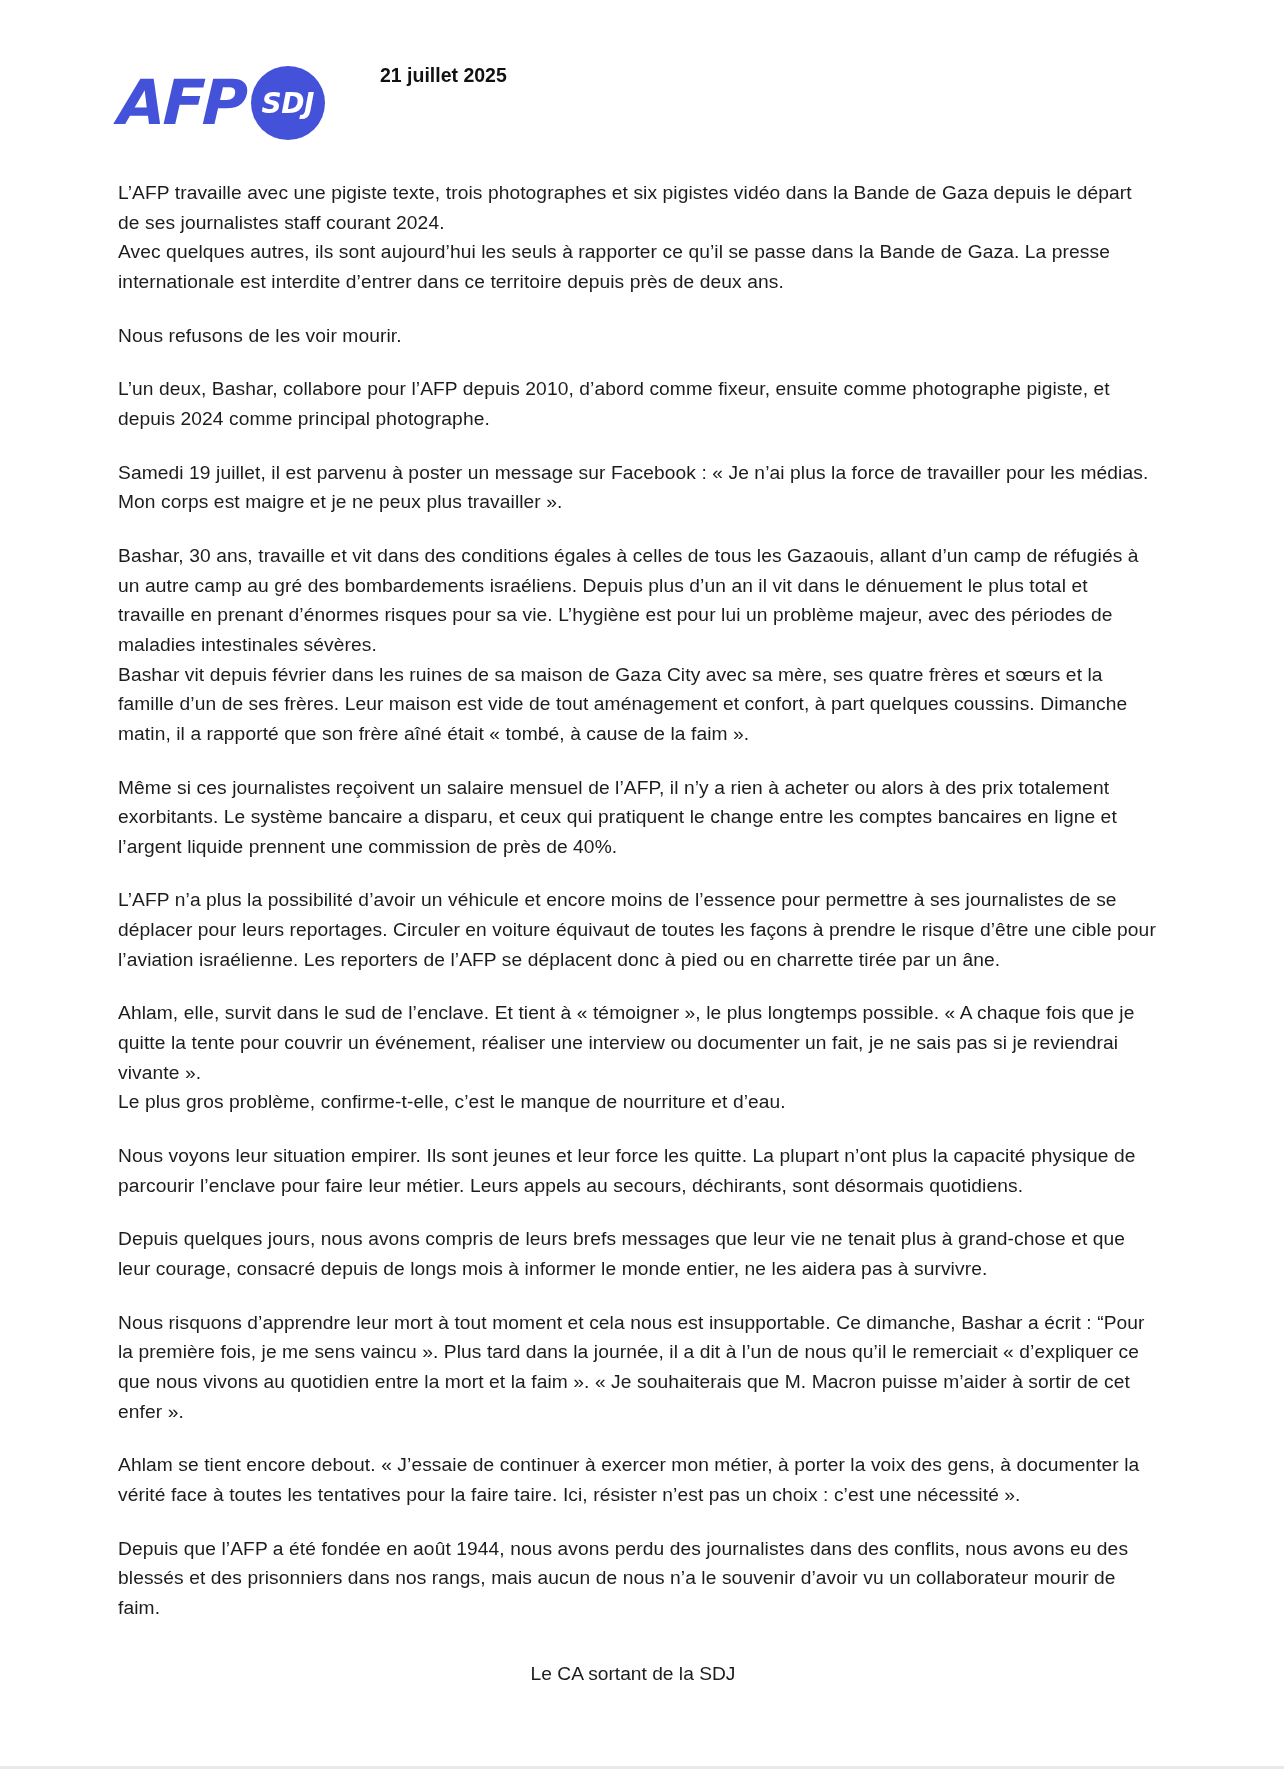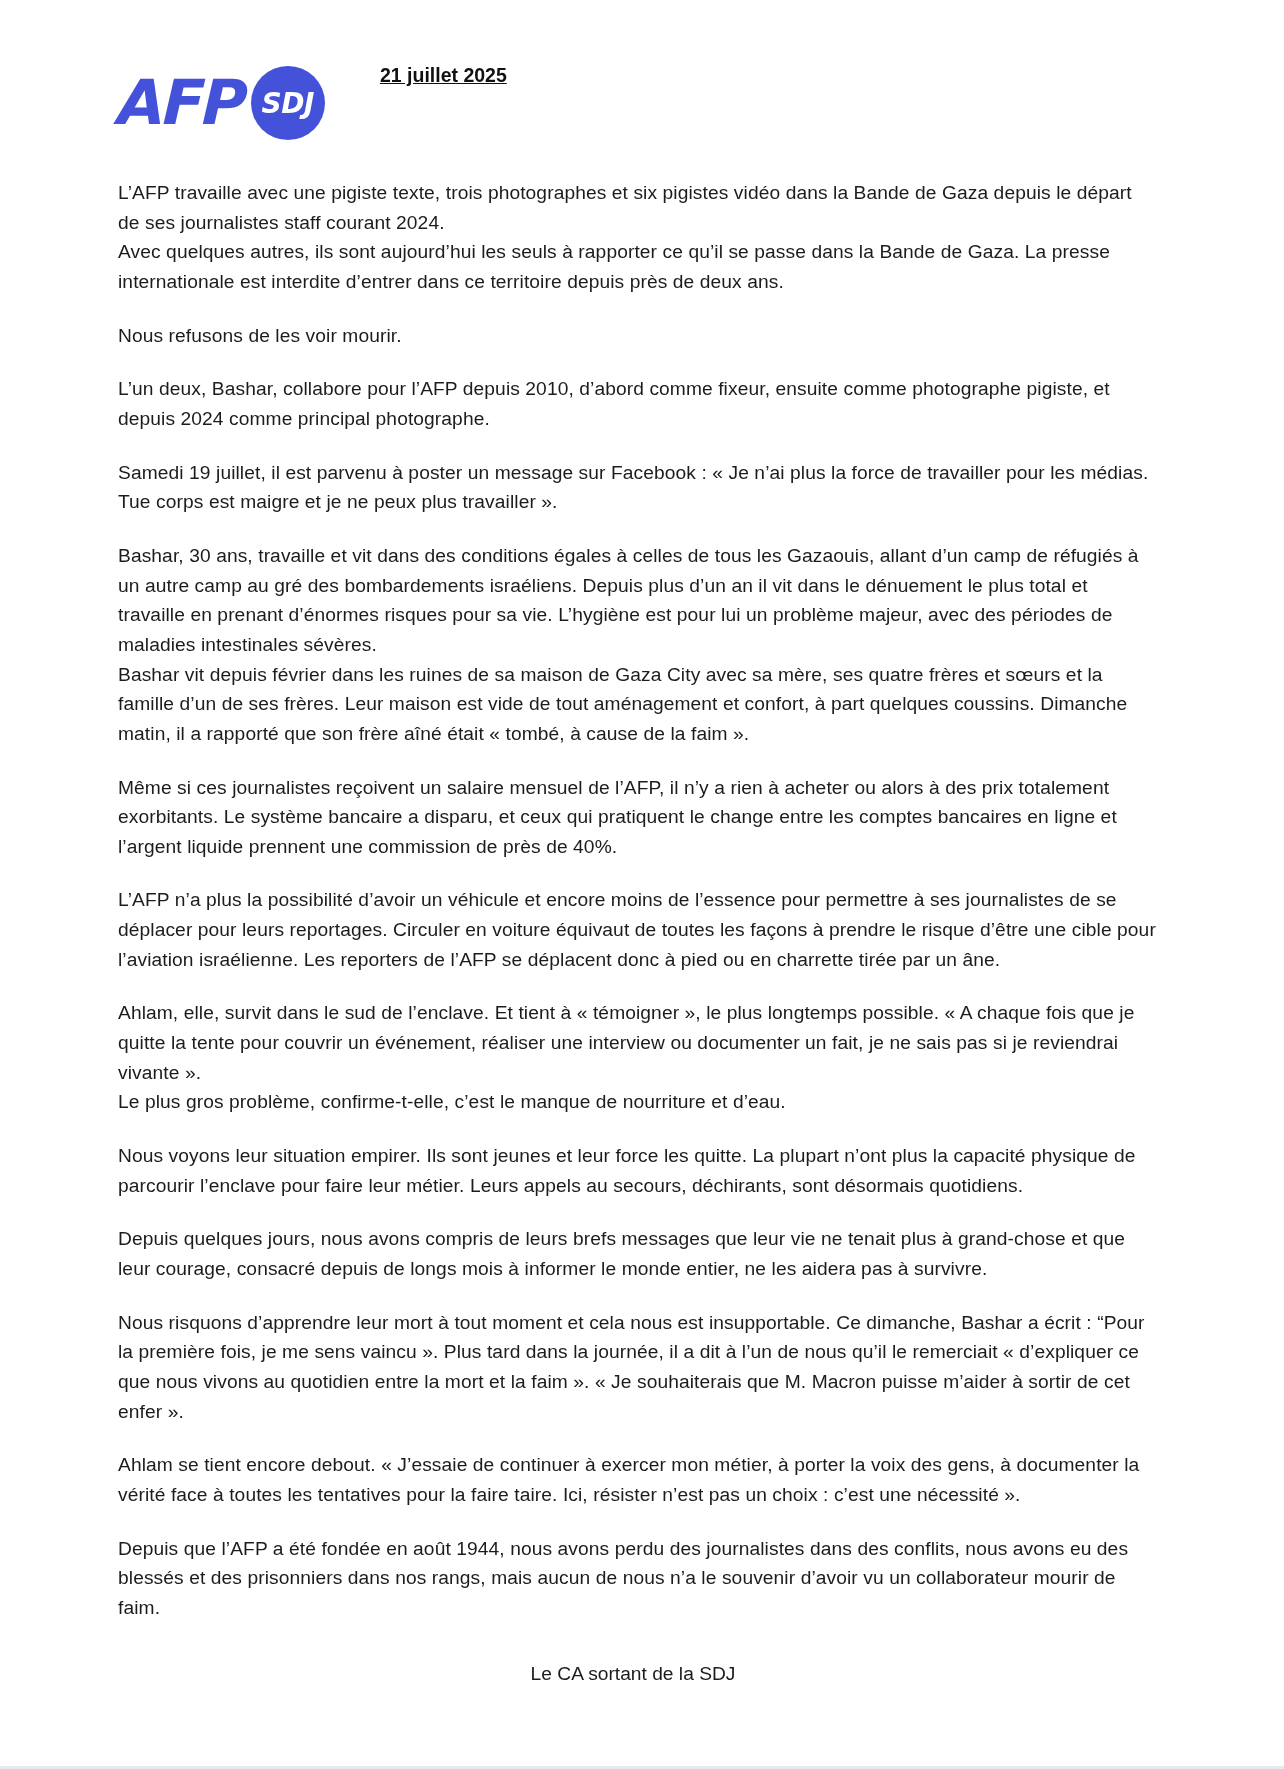--- a/index.html
+++ b/index.html
@@ -82,21 +82,20 @@
 
   .date-block {
     flex: 0 0 auto;
     width: 182px;
     text-align: right;
     font-weight: 700;
     font-size: 19.5px;
     color: #111111;
     padding-top: 12px;
     white-space: nowrap;
-    text-decoration: underline;
   }
 
   
   .content {
     padding: 38px 128px 0 118px;
     box-sizing: border-box;
   }
   .para {
     font-size: 19.2px;
     line-height: 1.545;
@@ -141,21 +140,21 @@
     <div class="date-block">21 juillet 2025</div>
 
   </div>
 
   <div class="content">
 
     <p class="para tight">L’AFP travaille avec une pigiste texte, trois photographes et six pigistes vidéo dans la Bande de Gaza depuis le départ de ses journalistes staff courant 2024.</p>
     <p class="para">Avec quelques autres, ils sont aujourd’hui les seuls à rapporter ce qu’il se passe dans la Bande de Gaza. La presse internationale est interdite d’entrer dans ce territoire depuis près de deux ans.</p>
     <p class="para">Nous refusons de les voir mourir.</p>
     <p class="para">L’un deux, Bashar, collabore pour l’AFP depuis 2010, d’abord comme fixeur, ensuite comme photographe pigiste, et depuis 2024 comme principal photographe.</p>
-    <p class="para">Samedi 19 juillet, il est parvenu à poster un message sur Facebook : « Je n’ai plus la force de travailler pour les médias. Tue corps est maigre et je ne peux plus travailler ».</p>
+    <p class="para">Samedi 19 juillet, il est parvenu à poster un message sur Facebook : « Je n’ai plus la force de travailler pour les médias. Mon corps est maigre et je ne peux plus travailler ».</p>
     <p class="para tight">Bashar, 30 ans, travaille et vit dans des conditions égales à celles de tous les Gazaouis, allant d’un camp de réfugiés à un autre camp au gré des bombardements israéliens. Depuis plus d’un an il vit dans le dénuement le plus total et travaille en prenant d’énormes risques pour sa vie. L’hygiène est pour lui un problème majeur, avec des périodes de maladies intestinales sévères.</p>
     <p class="para">Bashar vit depuis février dans les ruines de sa maison de Gaza City avec sa mère, ses quatre frères et sœurs et la famille d’un de ses frères. Leur maison est vide de tout aménagement et confort, à part quelques coussins. Dimanche matin, il a rapporté que son frère aîné était « tombé, à cause de la faim ».</p>
     <p class="para">Même si ces journalistes reçoivent un salaire mensuel de l’AFP, il n’y a rien à acheter ou alors à des prix totalement exorbitants. Le système bancaire a disparu, et ceux qui pratiquent le change entre les comptes bancaires en ligne et l’argent liquide prennent une commission de près de 40%.</p>
     <p class="para">L’AFP n’a plus la possibilité d’avoir un véhicule et encore moins de l’essence pour permettre à ses journalistes de se déplacer pour leurs reportages. Circuler en voiture équivaut de toutes les façons à prendre le risque d’être une cible pour l’aviation israélienne. Les reporters de l’AFP se déplacent donc à pied ou en charrette tirée par un âne.</p>
     <p class="para tight">Ahlam, elle, survit dans le sud de l’enclave. Et tient à « témoigner », le plus longtemps possible. « A chaque fois que je quitte la tente pour couvrir un événement, réaliser une interview ou documenter un fait, je ne sais pas si je reviendrai vivante ».</p>
     <p class="para">Le plus gros problème, confirme-t-elle, c’est le manque de nourriture et d’eau.</p>
     <p class="para">Nous voyons leur situation empirer. Ils sont jeunes et leur force les quitte. La plupart n’ont plus la capacité physique de parcourir l’enclave pour faire leur métier. Leurs appels au secours, déchirants, sont désormais quotidiens.</p>
     <p class="para">Depuis quelques jours, nous avons compris de leurs brefs messages que leur vie ne tenait plus à grand-chose et que leur courage, consacré depuis de longs mois à informer le monde entier, ne les aidera pas à survivre.</p>
     <p class="para">Nous risquons d’apprendre leur mort à tout moment et cela nous est insupportable. Ce dimanche, Bashar a écrit : “Pour la première fois, je me sens vaincu ». Plus tard dans la journée, il a dit à l’un de nous qu’il le remerciait « d’expliquer ce que nous vivons au quotidien entre la mort et la faim ». « Je souhaiterais que M. Macron puisse m’aider à sortir de cet enfer ».</p>
     <p class="para">Ahlam se tient encore debout. « J’essaie de continuer à exercer mon métier, à porter la voix des gens, à documenter la vérité face à toutes les tentatives pour la faire taire. Ici, résister n’est pas un choix : c’est une nécessité ».</p>

